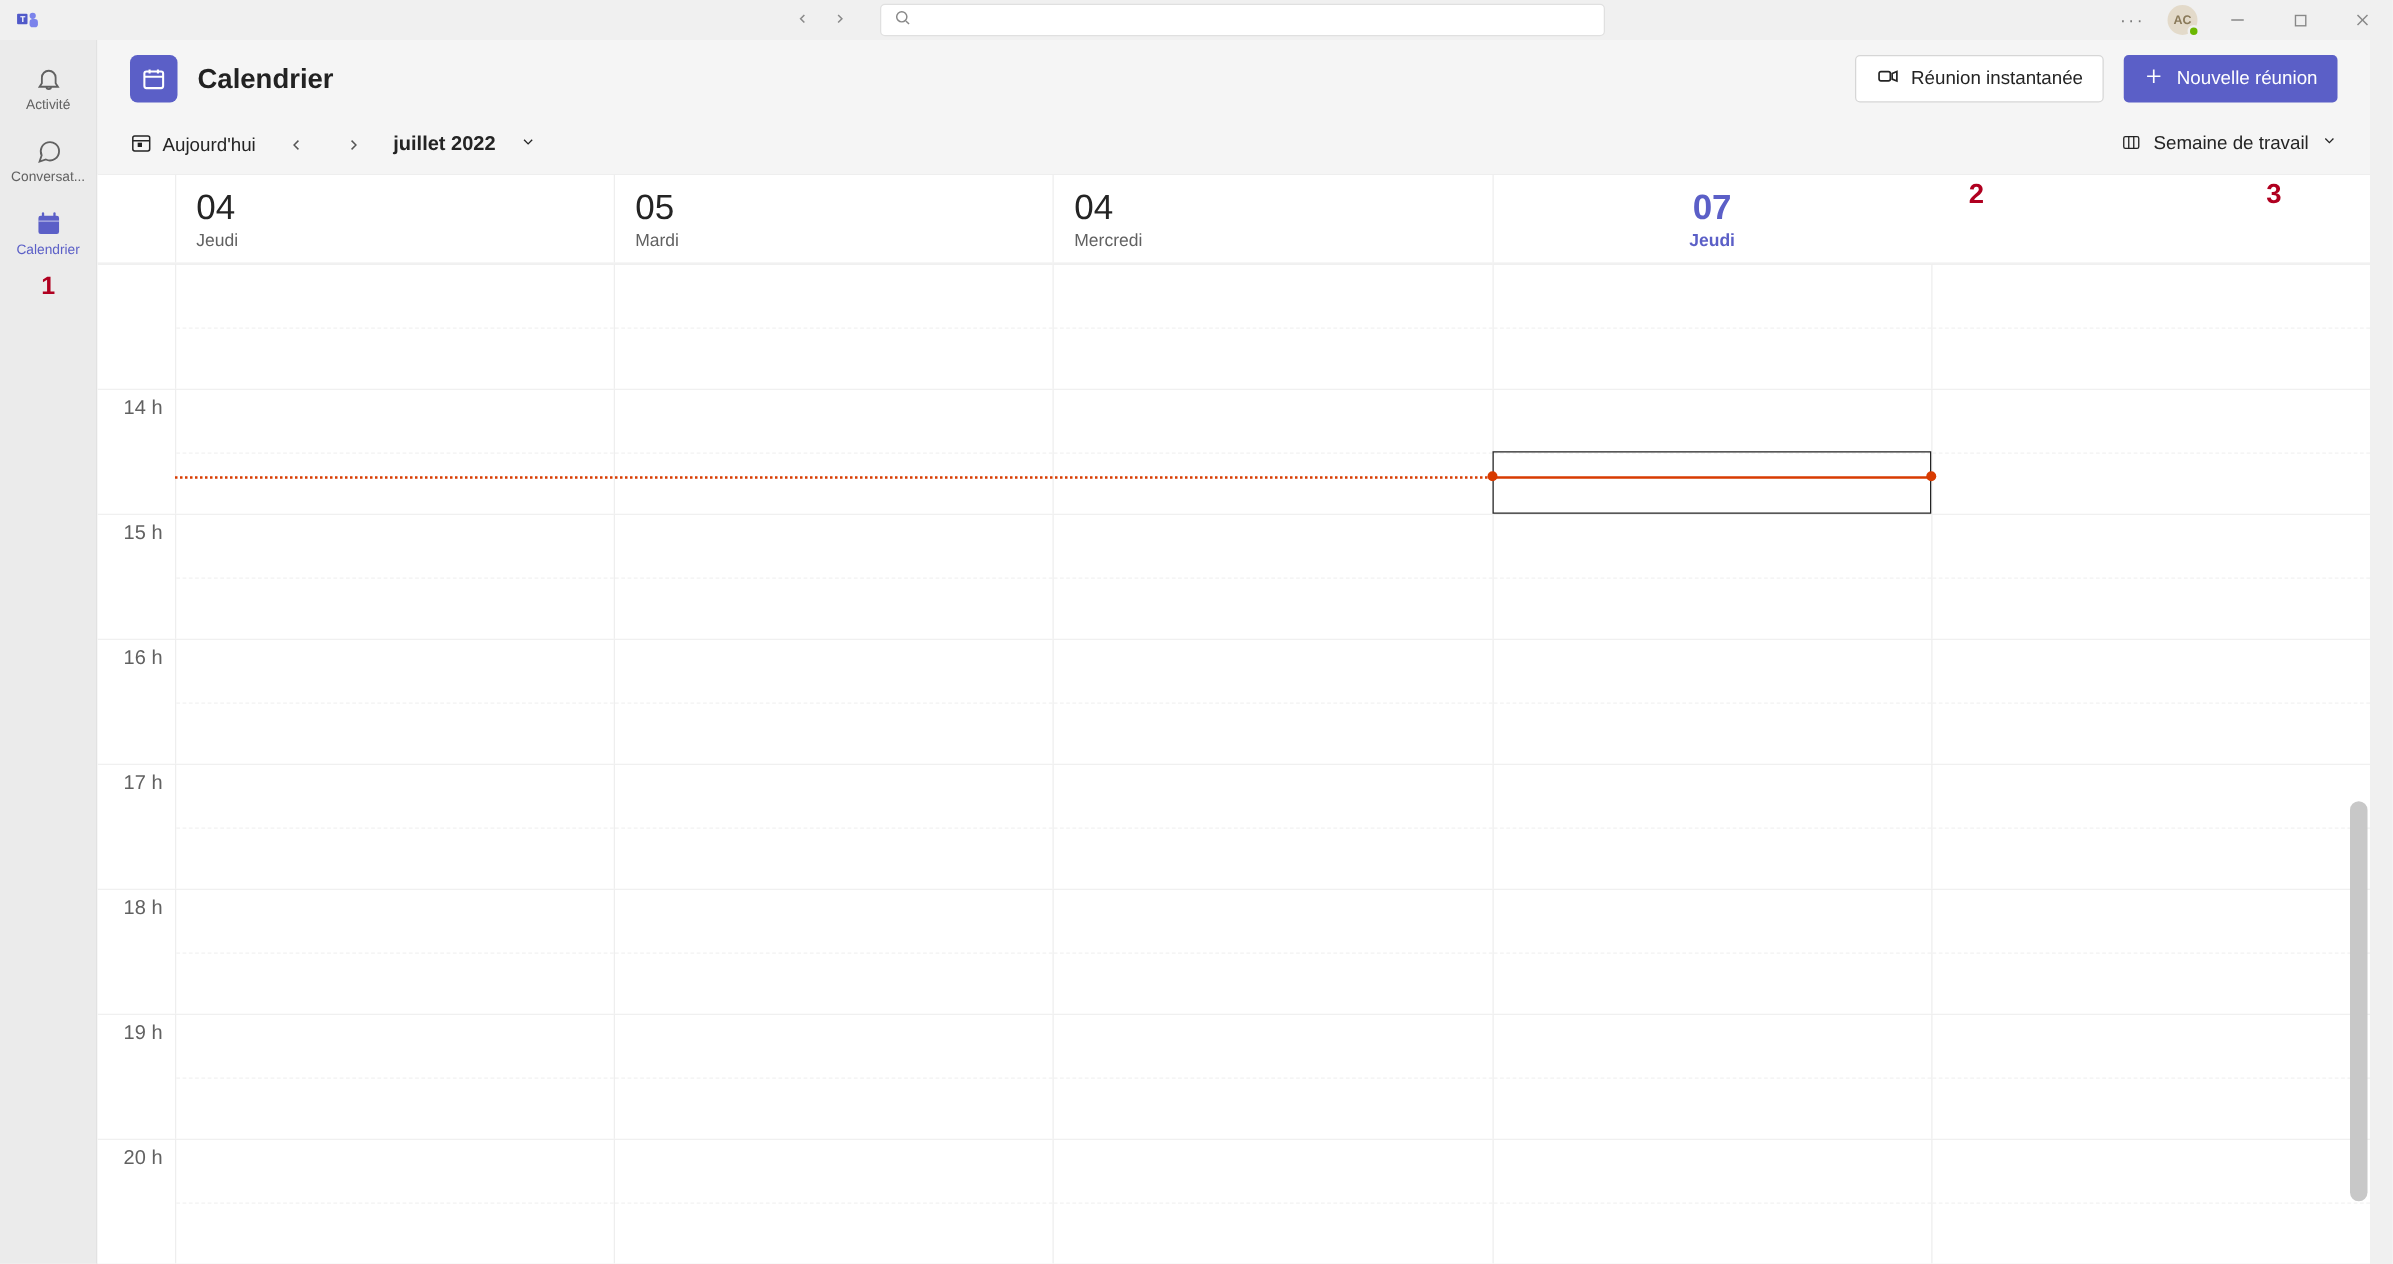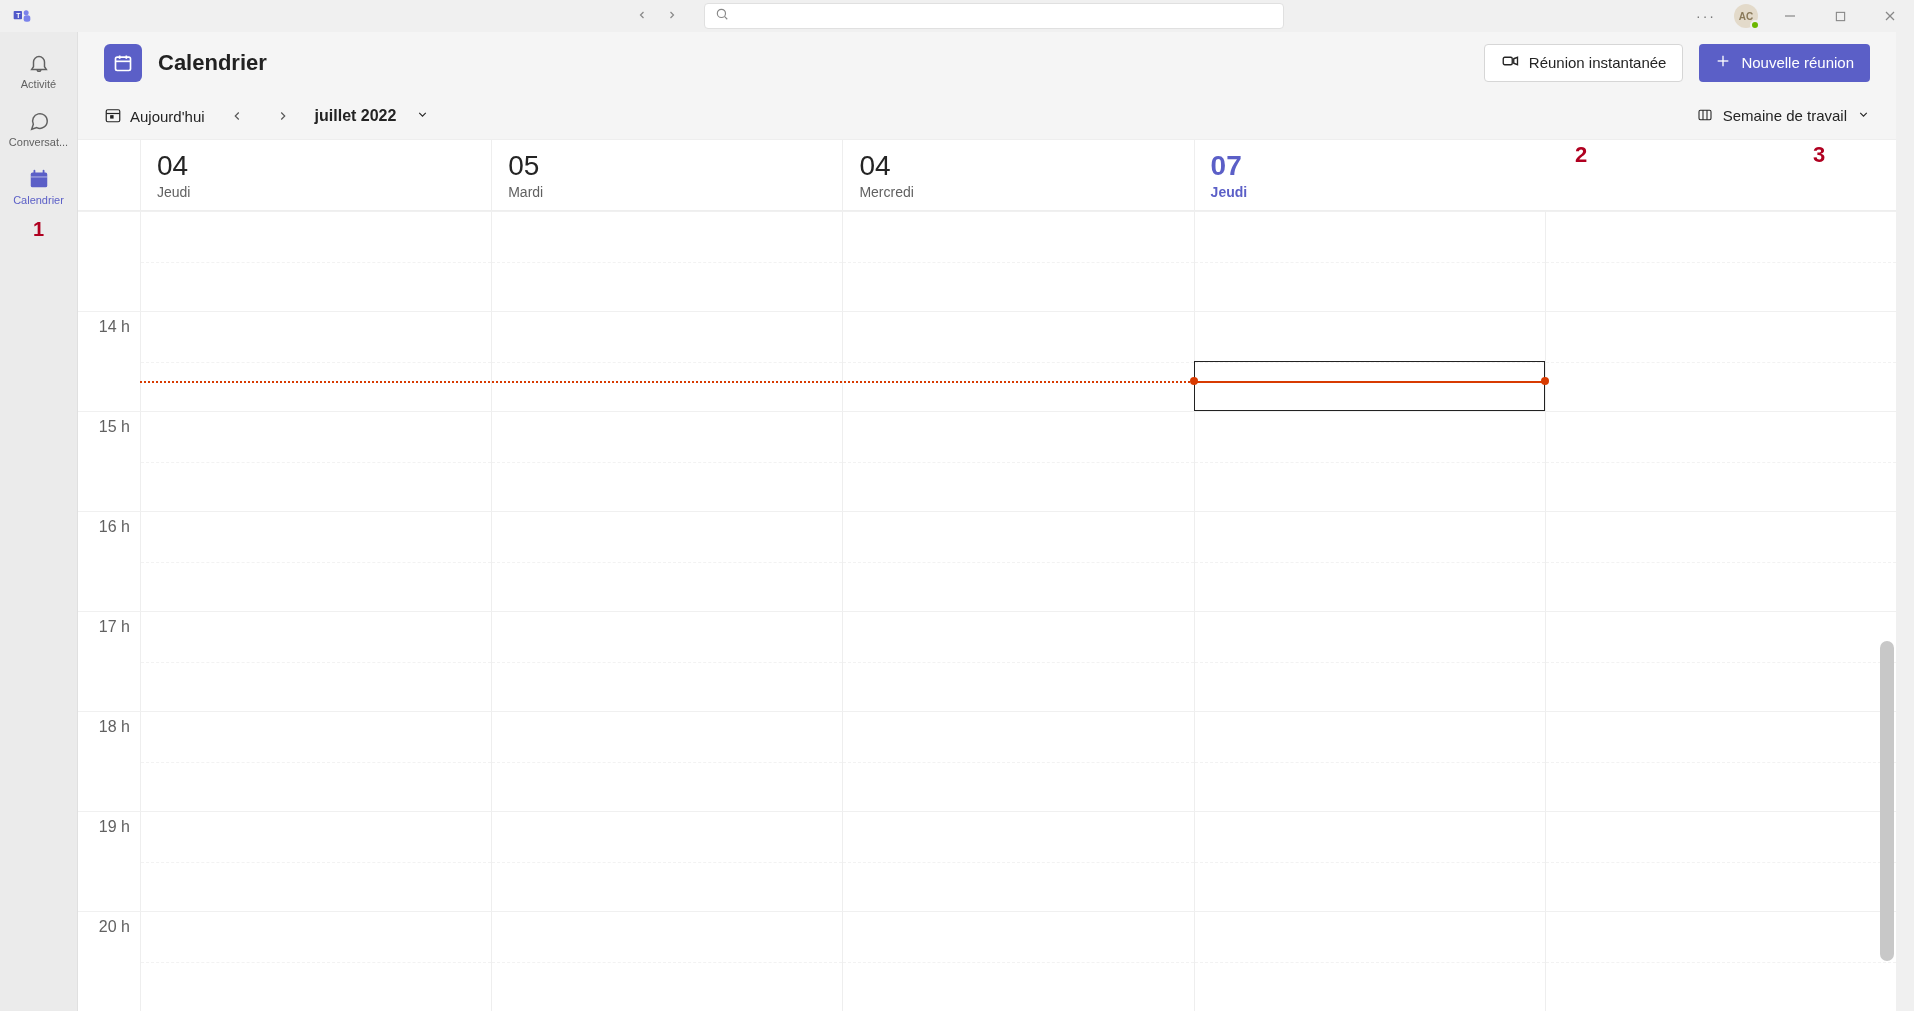--- a/index.html
+++ b/index.html
@@ -57,21 +57,21 @@
   .month-picker { display:flex; align-items:center; gap:20px; font-weight:700; color:#242424; font-size:16px; cursor:pointer;}
   .toolbar .spacer { flex:1;}
   .view-picker { display:flex; gap:10px; font-size:15px; color:#242424; cursor:pointer;}
 
   .calwrap { flex:1; background:#fff; margin:0 0 0 0; display:flex; flex-direction:column; border-top:1px solid #eee;}
   .dayheaders { display:grid; grid-template-columns: 62px repeat(5, 1fr); border-bottom:1px solid #eee;}
   .dayheaders .gut {}
   .dayhead { padding:10px 16px 10px 16px; border-left:1px solid #eee;}
   .dayhead .num { font-size:28px; font-weight:400; color:#242424;}
   .dayhead .name { font-size:14px; color:#616161; margin-top:2px;}
-  .dayhead.today .num, .dayhead.today .name { color:#5b5fc7; font-weight:600;}
+  .dayhead.today .num, .dayhead.today .name { color:#5b5fc7; font-weight:600;text-align:center;}
 
   .gridscroll { flex:1; overflow:hidden; position:relative;}
   .grid { display:grid; grid-template-columns: 62px repeat(5, 1fr); position:relative;}
   .hourlabel { height:100px; border-top:1px solid #f0f0f0; font-size:16px; color:#616161; text-align:right; padding:6px 10px 0 0;}
   .cell { height:100px; border-left:1px solid #eee; border-top:1px solid #f0f0f0; position:relative;}
   .cell::after { content:""; position:absolute; left:0; right:0; top:50%; border-top:1px dashed #f2f2f2;}
   .nowline { position:absolute; left:62px; right:0; height:0; z-index:3;}
   .nowline .dash { border-top:2px dotted #d83b01; width: calc( (100% ) * 3 / 5 ); position:absolute; left:0;}
   .nowline .solid { border-top:2px solid #d83b01; position:absolute; left: calc( (100%) * 3 / 5 ); width: calc( (100%) * 1 / 5 );}
   .nowline .dotL { width:8px; height:8px; background:#d83b01; border-radius:50%; position:absolute; left: calc( (100%) * 3 / 5 - 4px); top:-4px;}

